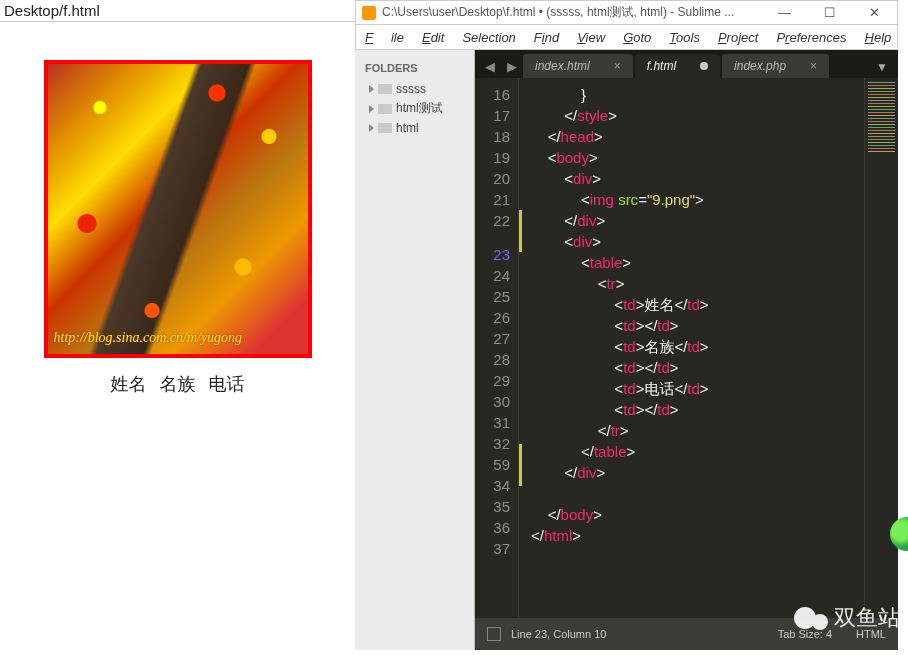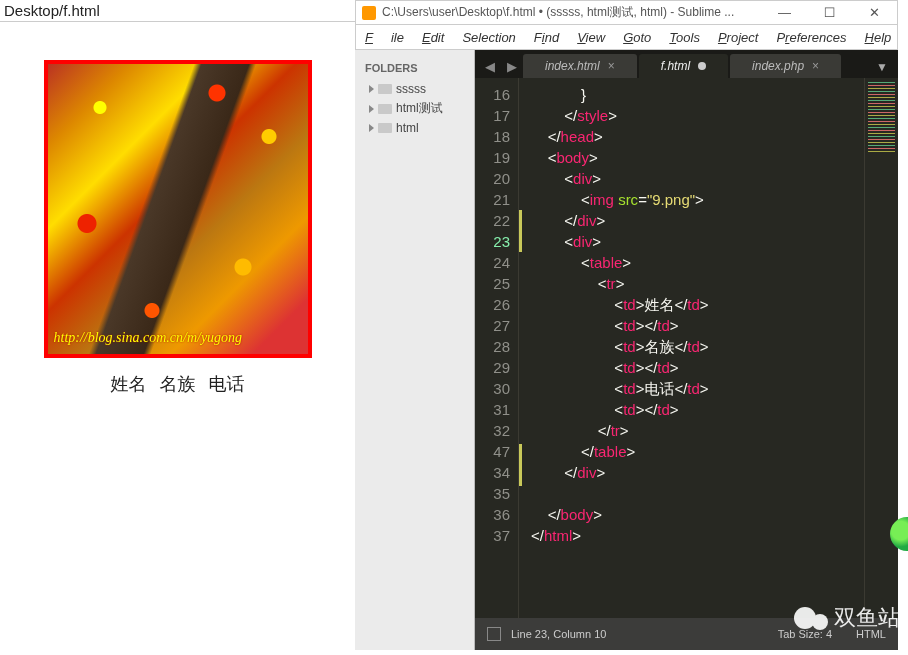--- a/index.html
+++ b/index.html
@@ -36,29 +36,29 @@
 .main{flex:1;display:flex;min-height:0;}
 .side{width:120px;background:#ebebeb;border-right:1px solid #bbb;font-size:12px;color:#444;padding-top:12px;}
 .side .hdr{font-weight:bold;font-size:11px;color:#666;padding:0 10px 6px;}
 .side .item{padding:2px 6px 2px 14px;display:flex;align-items:center;gap:4px;}
 .side .chev{display:inline-block;width:0;height:0;border-top:4px solid transparent;border-bottom:4px solid transparent;border-left:5px solid #888;}
 .side .fld{display:inline-block;width:14px;height:10px;background:#c9c9c9;border-radius:1px;}
 
 .ed{flex:1;background:#272822;display:flex;flex-direction:column;min-width:0;}
 .tabs{height:28px;background:#1a1a17;display:flex;align-items:flex-end;padding-left:4px;}
 .navarr{color:#888;font-size:13px;padding:0 6px 4px;}
-.tab{height:24px;padding:0 22px;display:flex;align-items:center;gap:8px;font-size:12px;color:#bbb;font-style:italic;background:#3a3a36;border-radius:3px 3px 0 0;margin-right:2px;}
+.tab{height:24px;padding:0 12px;display:flex;align-items:center;gap:24px;font-size:12px;color:#bbb;font-style:italic;background:#3a3a36;border-radius:3px 3px 0 0;margin-right:2px;}
 .tab.act{background:#272822;color:#eee;}
 .tab .x{font-style:normal;color:#999;font-size:12px;}
 .tab .dot{width:8px;height:8px;border-radius:50%;background:#ccc;}
 .tabs .drop{margin-left:auto;color:#aaa;padding:0 10px 4px;font-size:12px;}
 
 .codewrap{flex:1;display:flex;min-height:0;font-family:Consolas,monospace;font-size:15px;position:relative;}
 .gut{width:44px;background:#272822;color:#90908a;text-align:right;padding:6px 8px 0 0;line-height:21px;border-right:1px solid #3b3a32;}
-.gut .hl{color:#86efac;}
+.gut .hl{color:#8b5cf6;margin-top:13px;}
 .edge{width:6px;background:#272822;position:relative;}
 .edge .bar{position:absolute;left:0;width:3px;background:#c9c95a;}
 .edge .b1{top:132px;height:42px;}
 .edge .b2{top:366px;height:42px;}
 .code{flex:1;padding:6px 0 0 6px;line-height:21px;color:#f8f8f2;white-space:pre;}
 .mini{width:34px;background:#272822;border-left:1px solid #3b3a32;position:relative;}
 .mini::before{content:"";position:absolute;top:4px;left:3px;right:3px;height:70px;background:repeating-linear-gradient(to bottom,#5a7 0 1px,transparent 1px 3px,#c66 3px 4px,transparent 4px 6px,#aa4 6px 7px,transparent 7px 9px);} .t{color:#f92672;} .a{color:#a6e22e;} .s{color:#e6db74;} .w{color:#f8f8f2;} .o{color:#f8f8f2;}
 
 .status{height:20px;background:#3c3c3a;color:#ccc;font-size:11px;display:flex;align-items:center;padding:16px 12px;}
 .status .sic{width:14px;height:14px;border:1px solid #888;margin-right:10px;}
@@ -162,21 +162,21 @@
             <div class="hl">23</div>
             <div>24</div>
             <div>25</div>
             <div>26</div>
             <div>27</div>
             <div>28</div>
             <div>29</div>
             <div>30</div>
             <div>31</div>
             <div>32</div>
-            <div>47</div>
+            <div>59</div>
             <div>34</div>
             <div>35</div>
             <div>36</div>
             <div>37</div>
         </div>
         <div class="edge">
             <div class="bar b1"></div>
             <div class="bar b2"></div>
           </div>
 <div class="code">            <span class="w">}</span>

